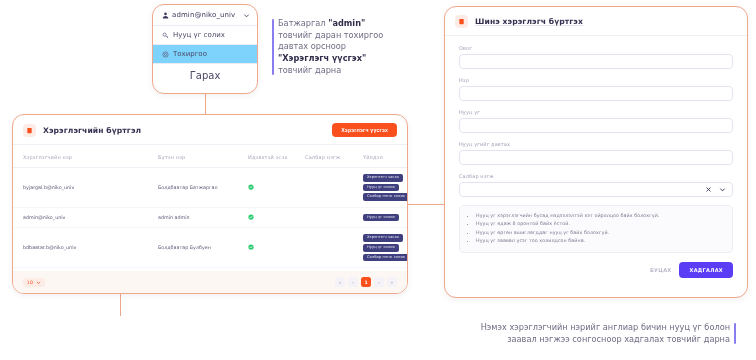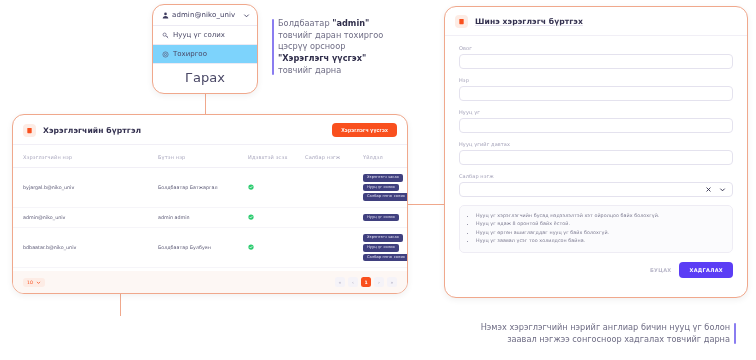--- a/index.html
+++ b/index.html
@@ -32,21 +32,21 @@
   .um-item {
     display: flex; align-items: center; gap: 4px;
     padding: 5px 8px;
     font-size: 7px; color: #4a4866;
     border-top: 1px solid #eceaf3;
     background: #fff;
   }
   .um-item.alt { background: #7dd3fc; }
   .um-logout {
     text-align: center; padding: 6px 8px;
-    font-size: 13px; color: #4a4866;
+    font-size: 10px; color: #4a4866;
     border-top: 1px solid #eceaf3;
   }
   .ic { display: inline-flex; width: 8px; height: 8px; align-items: center; justify-content: center; }
   .ic svg { width: 7px; height: 7px; display: block; }
 
   
   .annot {
     position: absolute;
     font-size: 8.2px; line-height: 1.42;
     color: #6e6c84;
@@ -201,23 +201,23 @@
           </svg>
       </span>
       <span>Тохиргоо</span>
     </div>
     <div class="um-logout">Гарах</div>
   </div>
 
   <div class="annot" id="annot-top">
     <div class="bar"></div>
     <div class="body">
-      <span>Болдбаатар </span><b>"admin"</b><br>
+      <span>Батжаргал </span><b>"admin"</b><br>
       <span>товчийг дарaн тохиргоо</span><br>
-      <span>цэсрүү орсноор</span><br>
+      <span>давтах орсноор</span><br>
       <b>"Хэрэглэгч үүсгэх"</b><br>
       <span>товчийг дарна</span>
     </div>
   </div>
 
   <div class="card" id="users-card">
     <div class="card-head">
       <span class="head-badge">
         <svg viewBox="0 0 16 16" fill="#f9501e">
             <rect x="3" y="2" width="10" height="12" rx="1.5"></rect>

